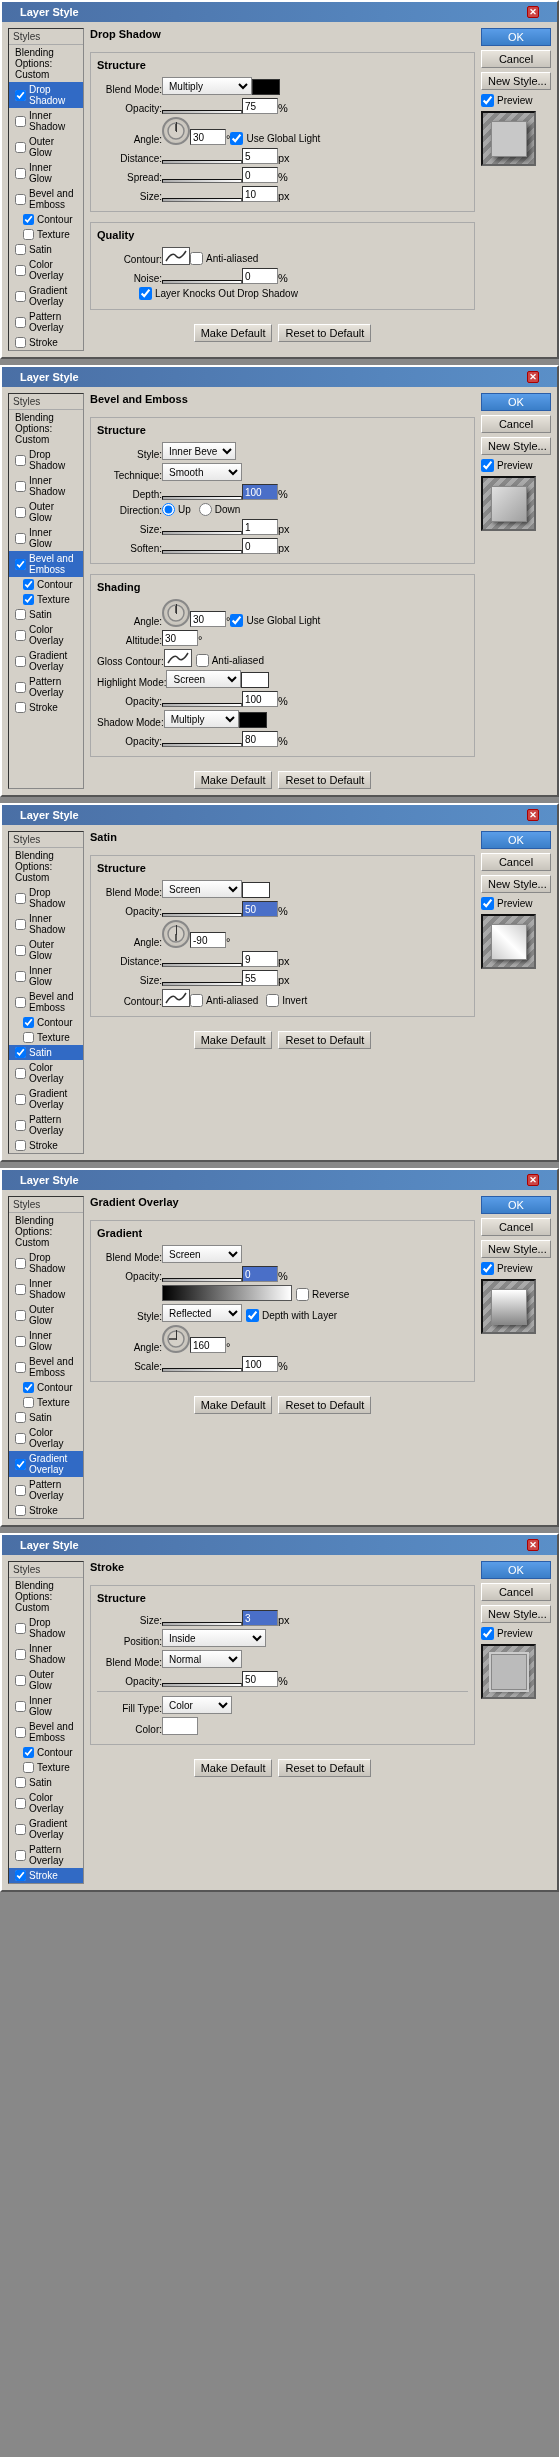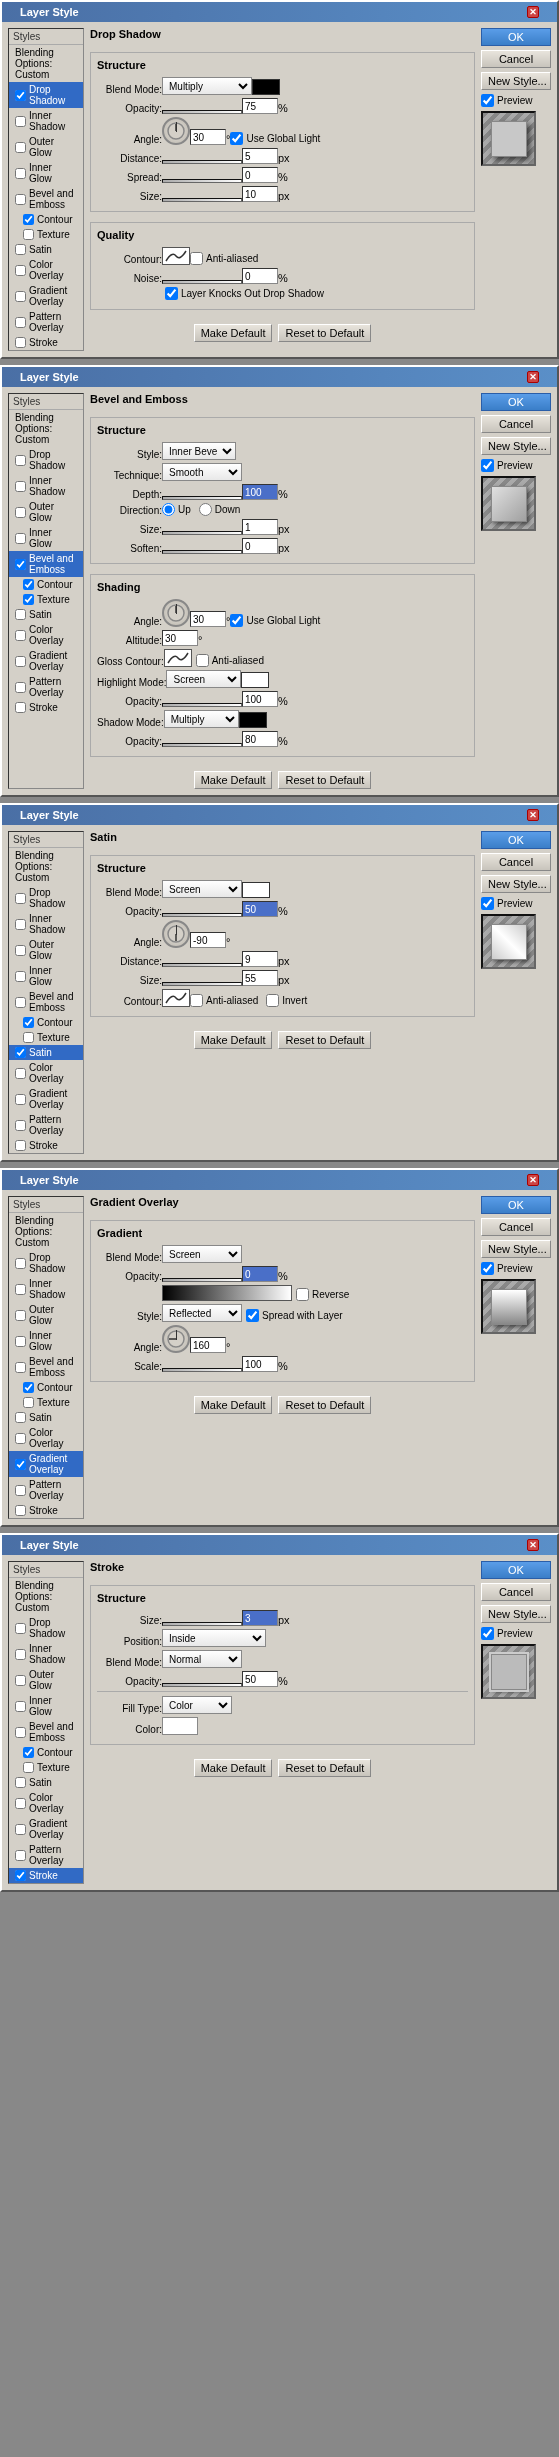--- a/index.html
+++ b/index.html
@@ -381,21 +381,21 @@
             <span>Anti-aliased</span>
           </label>
         </div>
         <div class="form-row">
           <span class="form-label">Noise:</span>
           <div class="slider-track"></div>
           <input class="form-input small" type="text" value="0" style="">
           <span>%</span>
         </div>
         <div class="form-row">
-          <label class="checkbox-label" style="margin-left:68px">
+          <label class="checkbox-label" style="margin-left:42px">
             <input type="checkbox" checked="" style="">
             <span>Layer Knocks Out Drop Shadow</span>
           </label>
         </div>
       </div>
 
       <div class="bottom-buttons">
         <button class="btn">Make Default</button>
         <button class="btn">Reset to Default</button>
       </div>
@@ -841,21 +841,21 @@
             <span>Reverse</span>
           </label>
         </div>
         <div class="form-row">
           <span class="form-label">Style:</span>
           <select class="select-dropdown" style="width:80px">
             <option>Reflected</option>
           </select>
           <label class="checkbox-label" style="margin-left:4px">
             <input type="checkbox" checked="" style="">
-            <span>Spread with Layer</span>
+            <span>Depth with Layer</span>
           </label>
         </div>
         <div class="form-row">
           <span class="form-label">Angle:</span>
           <div class="angle-dial">
             <svg width="20" height="20" viewBox="0 0 20 20">
               <circle cx="10" cy="10" r="8" fill="#d4d0c8" stroke="#888" stroke-width="1.5"></circle>
               <line x1="10" y1="10" x2="3" y2="10" stroke="#333" stroke-width="1.5"></line>
             </svg>
           </div>

